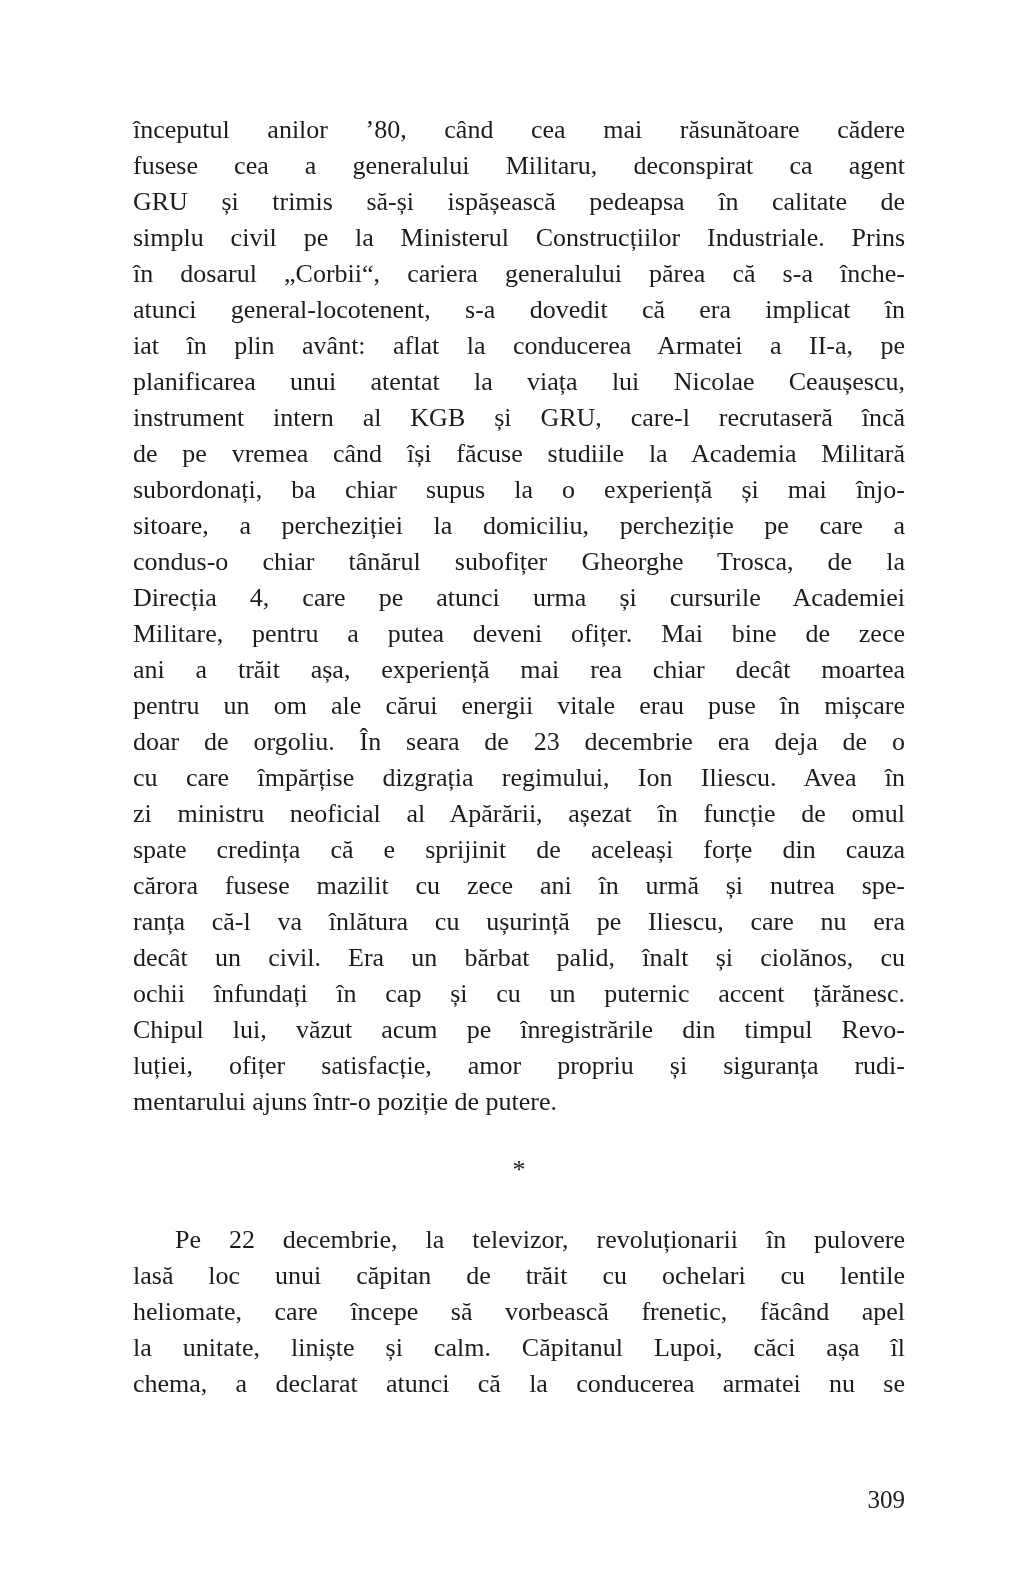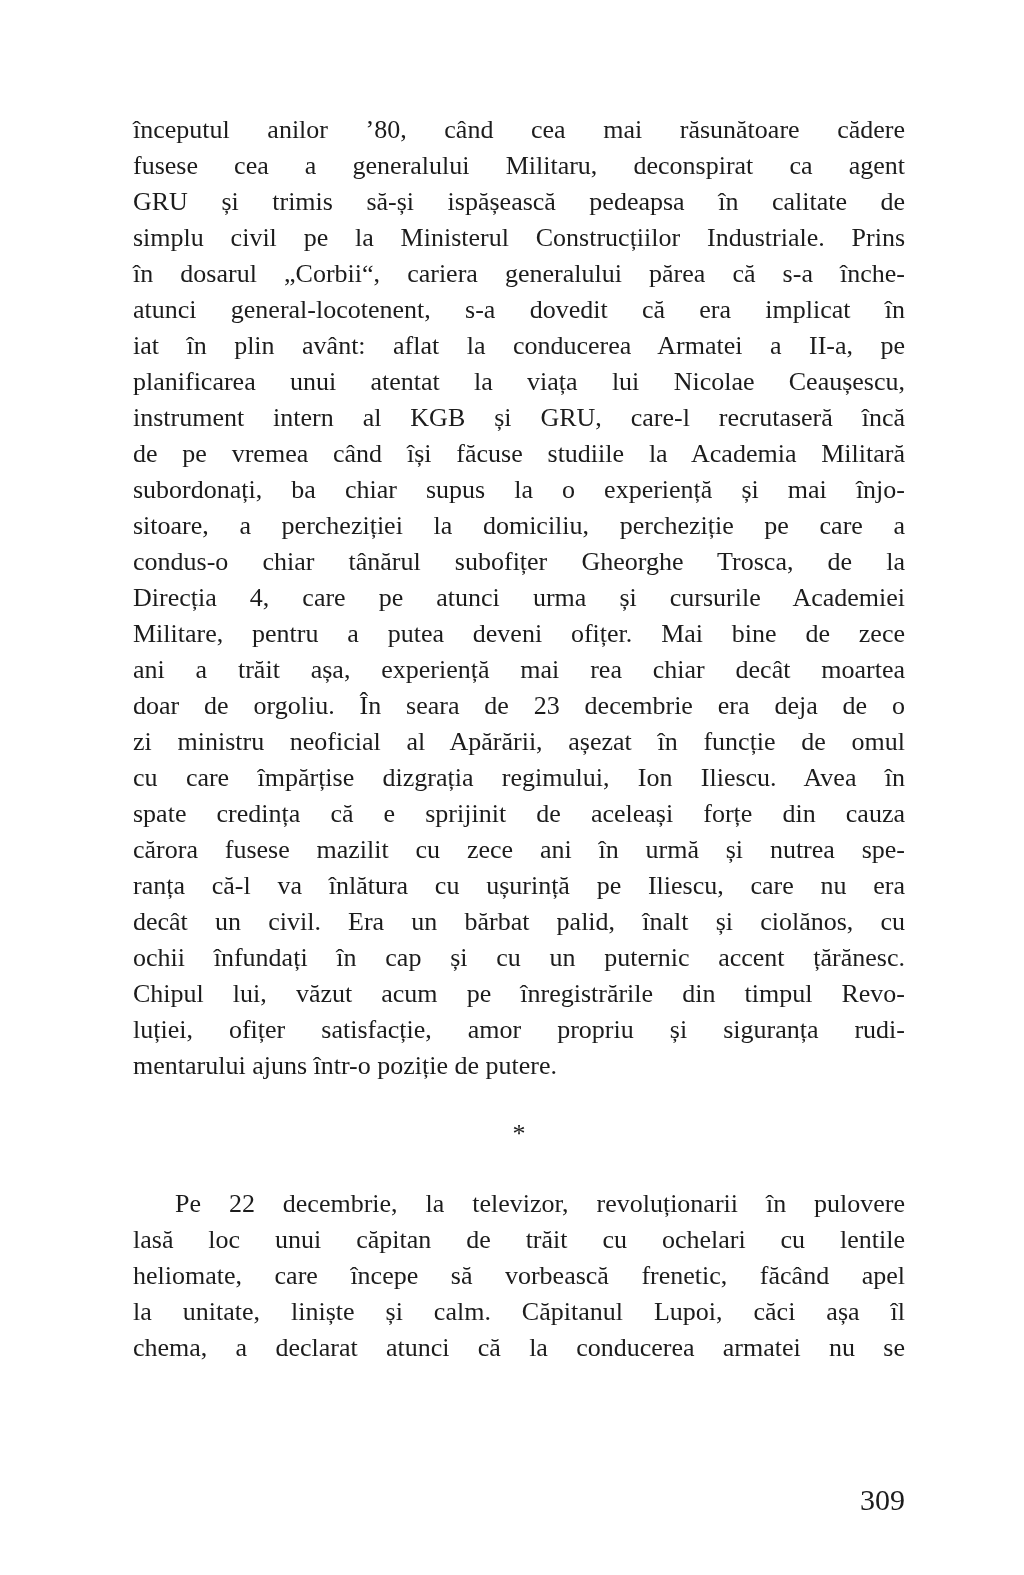--- a/index.html
+++ b/index.html
@@ -45,21 +45,21 @@
     text-align-last: center;
     margin-top: 32px;
     margin-bottom: 34px;
   }
   .page-number-row {
     position: absolute;
     left: 133px;
     top: 1482px;
     width: 772px;
     text-align: right;
-    font-size: 30px;
+    font-size: 25px;
     line-height: 36px;
   }
 </style>
 </head>
 <body>
 
 <div class="page">
   <main class="text-block">
 
     <div class="para">
@@ -72,23 +72,24 @@
       <div class="line">iat în plin avânt: aflat la conducerea Armatei a II-a, pe</div>
       <div class="line">planificarea unui atentat la viața lui Nicolae Ceaușescu,</div>
       <div class="line">instrument intern al KGB și GRU, care-l recrutaseră încă</div>
       <div class="line">de pe vremea când își făcuse studiile la Academia Militară</div>
       <div class="line">subordonați, ba chiar supus la o experiență și mai înjo-</div>
       <div class="line">sitoare, a percheziției la domiciliu, percheziție pe care a</div>
       <div class="line">condus-o chiar tânărul subofițer Gheorghe Trosca, de la</div>
       <div class="line">Direcția 4, care pe atunci urma și cursurile Academiei</div>
       <div class="line">Militare, pentru a putea deveni ofițer. Mai bine de zece</div>
       <div class="line">ani a trăit așa, experiență mai rea chiar decât moartea</div>
+      <div class="line">pentru un om ale cărui energii vitale erau puse în mișcare</div>
       <div class="line">doar de orgoliu. În seara de 23 decembrie era deja de o</div>
+      <div class="line">cu care împărțise dizgrația regimului, Ion Iliescu. Avea în</div>
       <div class="line">zi ministru neoficial al Apărării, așezat în funcție de omul</div>
-      <div class="line">cu care împărțise dizgrația regimului, Ion Iliescu. Avea în</div>
       <div class="line">spate credința că e sprijinit de aceleași forțe din cauza</div>
       <div class="line">cărora fusese mazilit cu zece ani în urmă și nutrea spe-</div>
       <div class="line">ranța că-l va înlătura cu ușurință pe Iliescu, care nu era</div>
       <div class="line">decât un civil. Era un bărbat palid, înalt și ciolănos, cu</div>
       <div class="line">ochii înfundați în cap și cu un puternic accent țărănesc.</div>
       <div class="line">Chipul lui, văzut acum pe înregistrările din timpul Revo-</div>
       <div class="line">luției, ofițer satisfacție, amor propriu și siguranța rudi-</div>
       <div class="line para-end">mentarului ajuns într-o poziție de putere.</div>
     </div>
 

